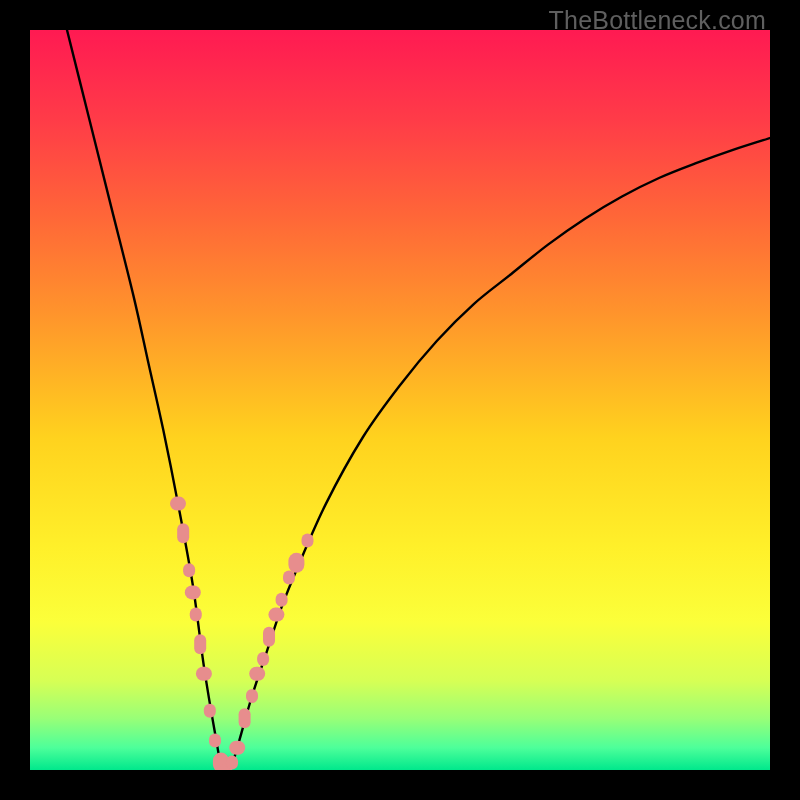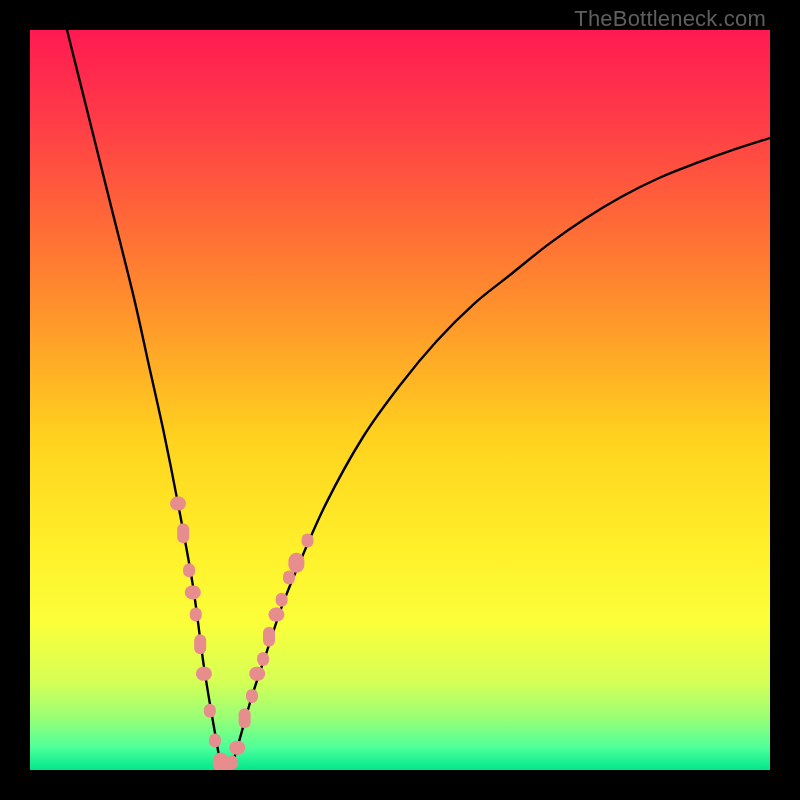--- a/index.html
+++ b/index.html
@@ -28,21 +28,21 @@
   .gradient-bg {
     position: absolute;
     left: 0; top: 0;
     width: 100%; height: 100%;
   }
   .watermark {
     position: absolute;
     top: 6px;
     right: 34px;
     color: #5f5f5f;
-    font-size: 22px;
+    font-size: 25px;
     font-weight: 500;
     letter-spacing: 0.2px;
     user-select: none;
   }
   svg.curve-layer {
     position: absolute;
     left: 0; top: 0;
     width: 100%; height: 100%;
   }
 </style>

